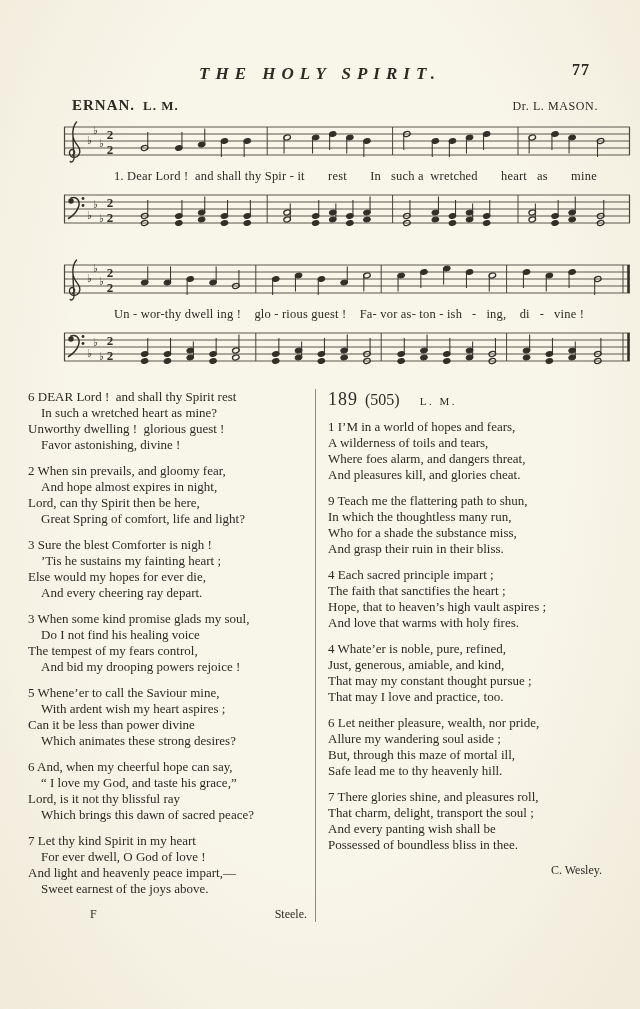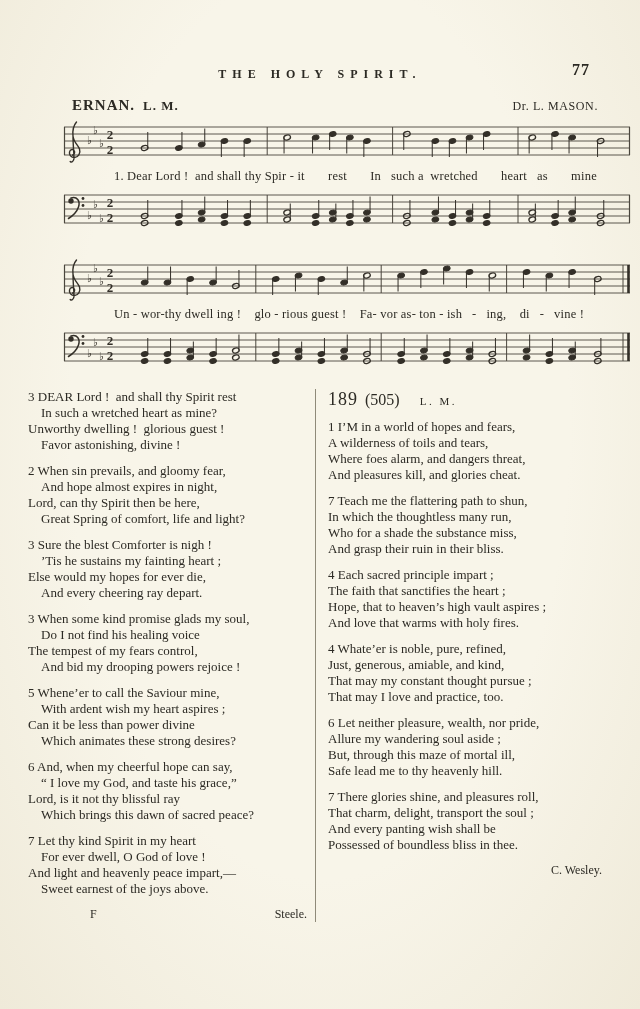--- a/index.html
+++ b/index.html
@@ -10,21 +10,21 @@
     background:#efead9;
   }
   .page {
     width:640px; height:1009px;
     background:radial-gradient(ellipse at 50% 42%, #f8f5e9 55%, #efead9 100%);
     padding:64px 28px 20px 28px;
     position:relative;
     overflow:hidden;
   }
   .running-head { position:relative; text-align:center; height:20px; }
-  .head-title { font-size:12px; letter-spacing:6px; font-weight:600; }
+  .head-title { font-size:17px; letter-spacing:6px; font-weight:600;font-style:italic; }
   .page-num { position:absolute; right:22px; top:-3px; font-weight:bold; font-size:16px; letter-spacing:1px; }
 
   .tune-head { display:flex; justify-content:space-between; align-items:baseline; margin:12px 14px 3px 44px; height:18px; }
   .tune-name { font-weight:bold; font-size:15px; letter-spacing:1px; }
   .tune-meter { font-weight:bold; font-size:13px; letter-spacing:1px; margin-left:8px; }
   .composer { font-size:12px; letter-spacing:0.6px; }
 
   .music { margin:2px 14px 0 34px; }
   .music svg { display:block; }
   .lyrics {
@@ -572,21 +572,21 @@
         <line x1="538.9" y1="31" x2="538.9" y2="15" stroke="#332f28" stroke-width="1"></line>
         <g transform="rotate(-14 535.8 38)">
           <ellipse cx="535.8" cy="38" rx="3.4" ry="2.4" fill="none" stroke="#332f28" stroke-width="1.3"></ellipse>
         </g>
       </svg>
   </div>
 
   <div class="hymns">
 
     <div class="col left">
-      <div class="verse">3 DEAR Lord !  and shall thy Spirit rest
+      <div class="verse">6 DEAR Lord !  and shall thy Spirit rest
     In such a wretched heart as mine?
 Unworthy dwelling !  glorious guest !
     Favor astonishing, divine !</div>
       <div class="verse">2 When sin prevails, and gloomy fear,
     And hope almost expires in night,
 Lord, can thy Spirit then be here,
     Great Spring of comfort, life and light?</div>
       <div class="verse">3 Sure the blest Comforter is nigh !
     ’Tis he sustains my fainting heart ;
 Else would my hopes for ever die,
@@ -618,21 +618,21 @@
     <div class="col right">
       <div class="hymn-head">
         <span class="hymn-num">189</span>
         <span class="hymn-alt">(505)</span>
         <span class="hymn-meter">L. M.</span>
       </div>
       <div class="verse">1 I’M in a world of hopes and fears,
 A wilderness of toils and tears,
 Where foes alarm, and dangers threat,
 And pleasures kill, and glories cheat.</div>
-      <div class="verse">7 Teach me the flattering path to shun,
+      <div class="verse">9 Teach me the flattering path to shun,
 In which the thoughtless many run,
 Who for a shade the substance miss,
 And grasp their ruin in their bliss.</div>
       <div class="verse">4 Each sacred principle impart ;
 The faith that sanctifies the heart ;
 Hope, that to heaven’s high vault aspires ;
 And love that warms with holy fires.</div>
       <div class="verse">4 Whate’er is noble, pure, refined,
 Just, generous, amiable, and kind,
 That may my constant thought pursue ;

